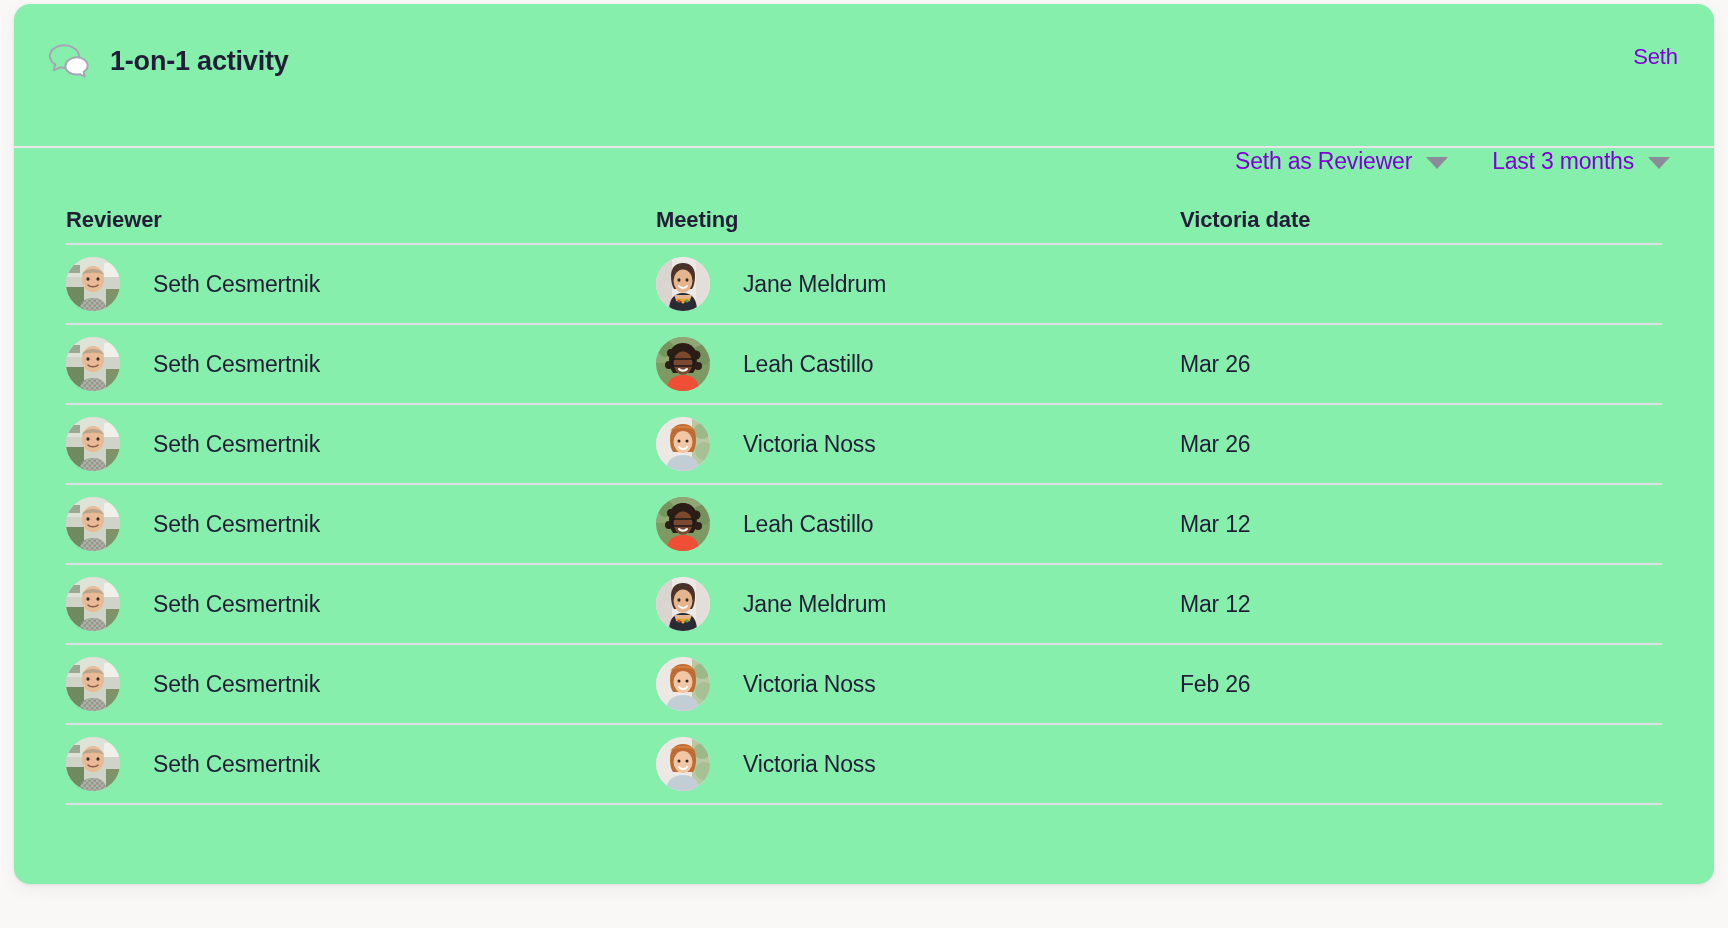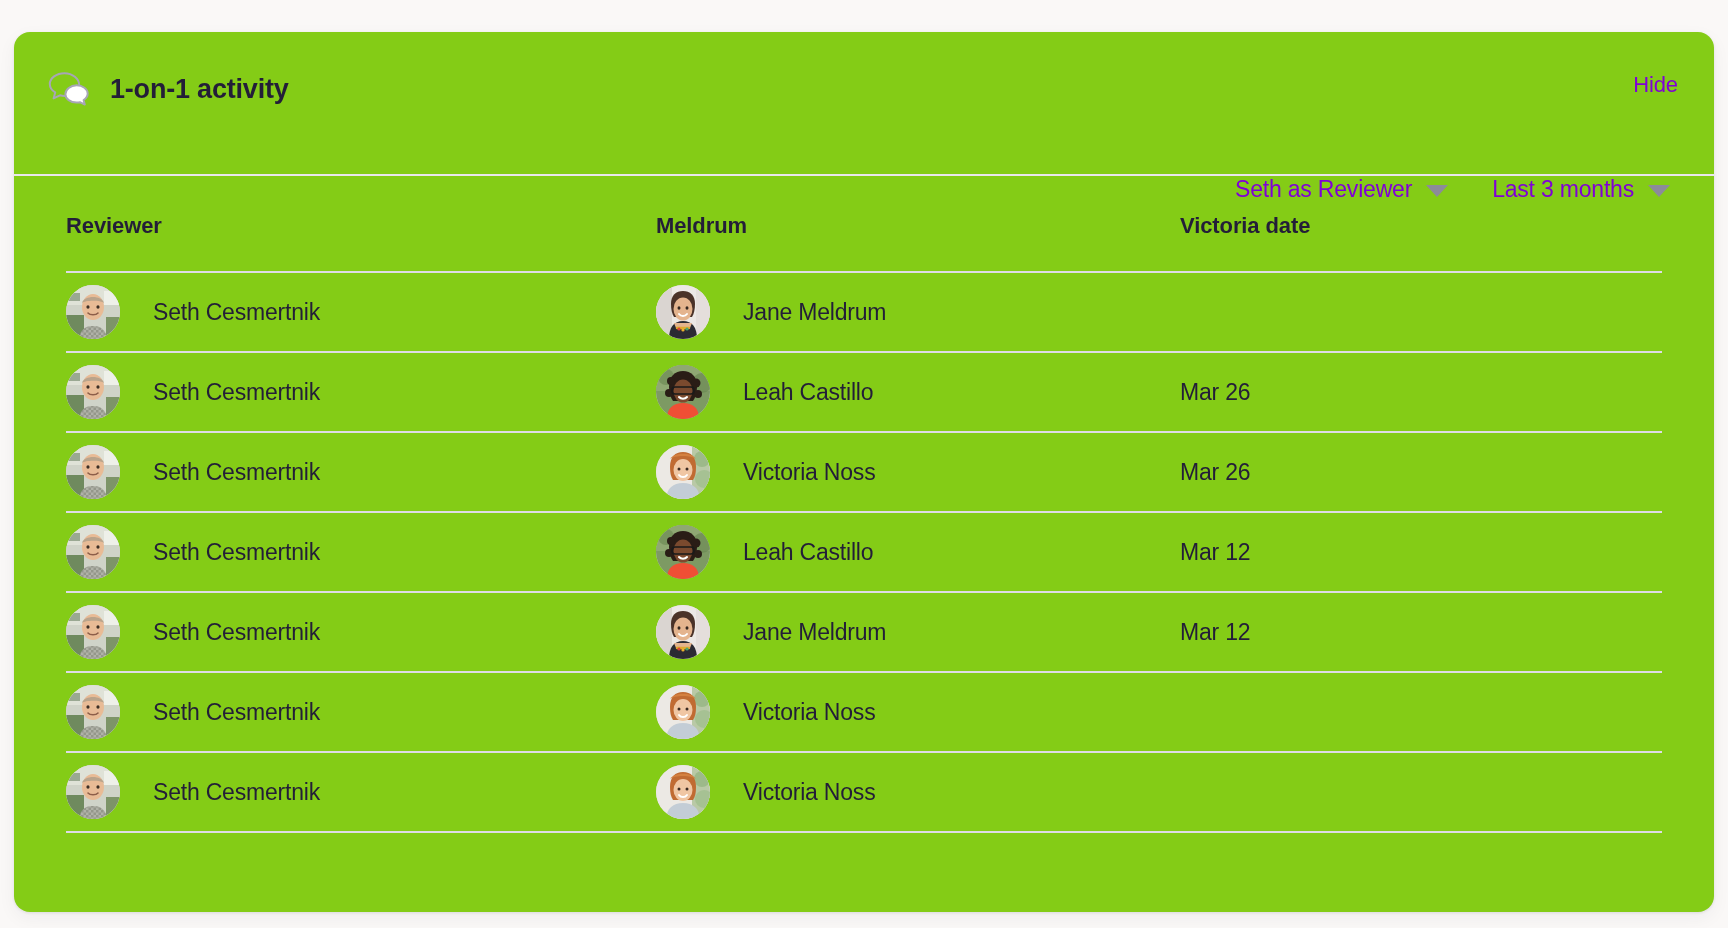--- a/index.html
+++ b/index.html
@@ -19,24 +19,24 @@
   .page {
     position: relative;
     width: 1728px;
     height: 928px;
   }
 
   
   .card {
     position: absolute;
     left: 14px;
-    top: 32px;
+    top: 4px;
     width: 1700px;
     height: 880px;
-    background: #84cc16;
+    background: #86efac;
     border-radius: 16px;
     box-shadow: 0 1px 3px rgba(35, 30, 56, 0.10), 0 6px 18px rgba(35, 30, 56, 0.05);
     overflow: hidden;
   }
 
   
   .card-header {
     position: relative;
     height: 144px;
     border-bottom: 2px solid #e9e7ec;
@@ -113,23 +113,23 @@
   }
 
   
   .table {
     margin: 0 52px;
     width: calc(100% - 104px);
   }
 
   .table-head {
     display: flex;
-    align-items: flex-start;
+    align-items: flex-end;
     height: 60px;
-    padding-bottom: 0;
+    padding-bottom: 10px;
     border-bottom: 2px solid #dedce4;
   }
 
   .col-reviewer { width: 590px; flex: none; }
   .col-reporter { width: 524px; flex: none; }
   .col-date     { flex: 1 1 auto; }
 
   .th {
     font-size: 22px;
     font-weight: bold;
@@ -185,38 +185,38 @@
     <div class="card-header">
       <div class="header-left">
         <span class="chat-icon">
           <svg viewBox="0 0 46 38" xmlns="http://www.w3.org/2000/svg" fill="none">
             <path d="M18.5 3.2C10.4 3.2 3.8 8.0 3.8 14.0c0 3.4 2.1 6.4 5.4 8.4l-1.6 6.0 6.4-3.1c1.4 0.4 2.9 0.6 4.5 0.6 8.1 0 14.7-4.8 14.7-10.9S26.6 3.2 18.5 3.2Z" stroke="#a7a6b6" stroke-width="2" stroke-linejoin="round"></path>
             <path d="M30.6 15.3c6.1 0 11.1 3.7 11.1 8.3 0 2.6-1.6 4.9-4.1 6.4l1.2 4.6-4.9-2.4c-1.0 0.3-2.2 0.4-3.4 0.4-6.1 0-11.1-3.7-11.1-8.3s5.0-9.0 11.2-9.0Z" fill="#ffffff" stroke="#a7a6b6" stroke-width="2" stroke-linejoin="round"></path>
           </svg>
         </span>
         <div class="card-title">1-on-1 activity</div>
       </div>
-      <div class="hide-link">Hide</div>
+      <div class="hide-link">Seth</div>
     </div>
 
     <div class="filters-row">
       <div class="filter">
         <span class="filter-label">Seth as Reviewer</span>
         <span class="caret"></span>
       </div>
       <div class="filter">
         <span class="filter-label">Last 3 months</span>
         <span class="caret"></span>
       </div>
     </div>
 
     <div class="table">
       <div class="table-head">
         <div class="col-reviewer th">Reviewer</div>
-        <div class="col-reporter th">Meldrum</div>
+        <div class="col-reporter th">Meeting</div>
         <div class="col-date th">Victoria date</div>
       </div>
       <div id="rows">
           <div class="table-row">
             <div class="col-reviewer">
               <div class="person">
                 <span class="avatar">
                   <svg viewBox="0 0 54 54" xmlns="http://www.w3.org/2000/svg">
       <rect width="54" height="54" fill="#cfd3c8"></rect>
       <rect x="0" y="0" width="54" height="20" fill="#dfe2d7"></rect>
@@ -527,20 +527,21 @@
       <path d="M14 14c4-7 22-7 26 0-4-4-22-4-26 0Z" fill="#d4803f"></path>
       <ellipse cx="27" cy="25" rx="9.5" ry="11" fill="#f0c6a3"></ellipse>
       <ellipse cx="23" cy="24" rx="1.5" ry="1.6" fill="#3a2a22"></ellipse>
       <ellipse cx="31" cy="24" rx="1.5" ry="1.6" fill="#3a2a22"></ellipse>
       <path d="M23 30c2 2.8 6 2.8 8 0" stroke="#ffffff" stroke-width="2" fill="none" stroke-linecap="round"></path>
     </svg>
                 </span>
                 <span class="person-name">Victoria Noss</span>
               </div>
             </div>
+            <div class="col-date"><span class="date-cell">Feb 26</span></div>
           </div>
           <div class="table-row">
             <div class="col-reviewer">
               <div class="person">
                 <span class="avatar">
                   <svg viewBox="0 0 54 54" xmlns="http://www.w3.org/2000/svg">
       <rect width="54" height="54" fill="#cfd3c8"></rect>
       <rect x="0" y="0" width="54" height="20" fill="#dfe2d7"></rect>
       <rect x="2" y="8" width="12" height="8" fill="#9aa892"></rect>
       <rect x="38" y="6" width="16" height="14" fill="#eef0e9"></rect>

